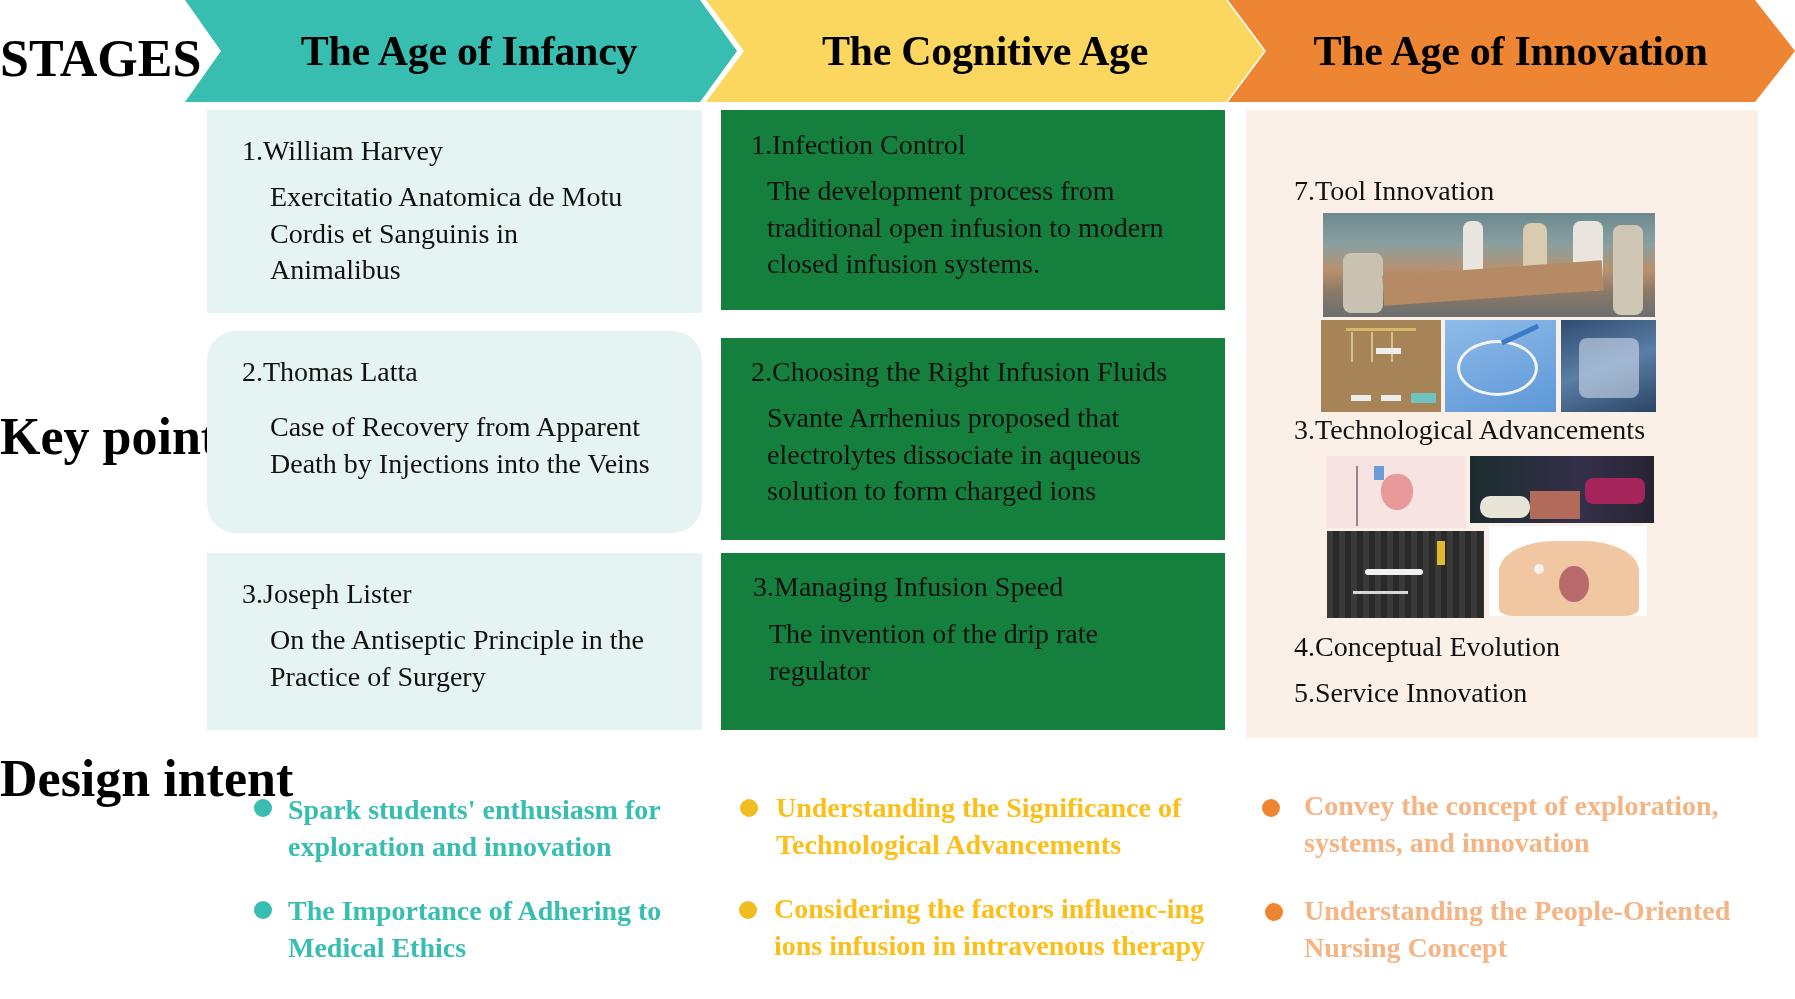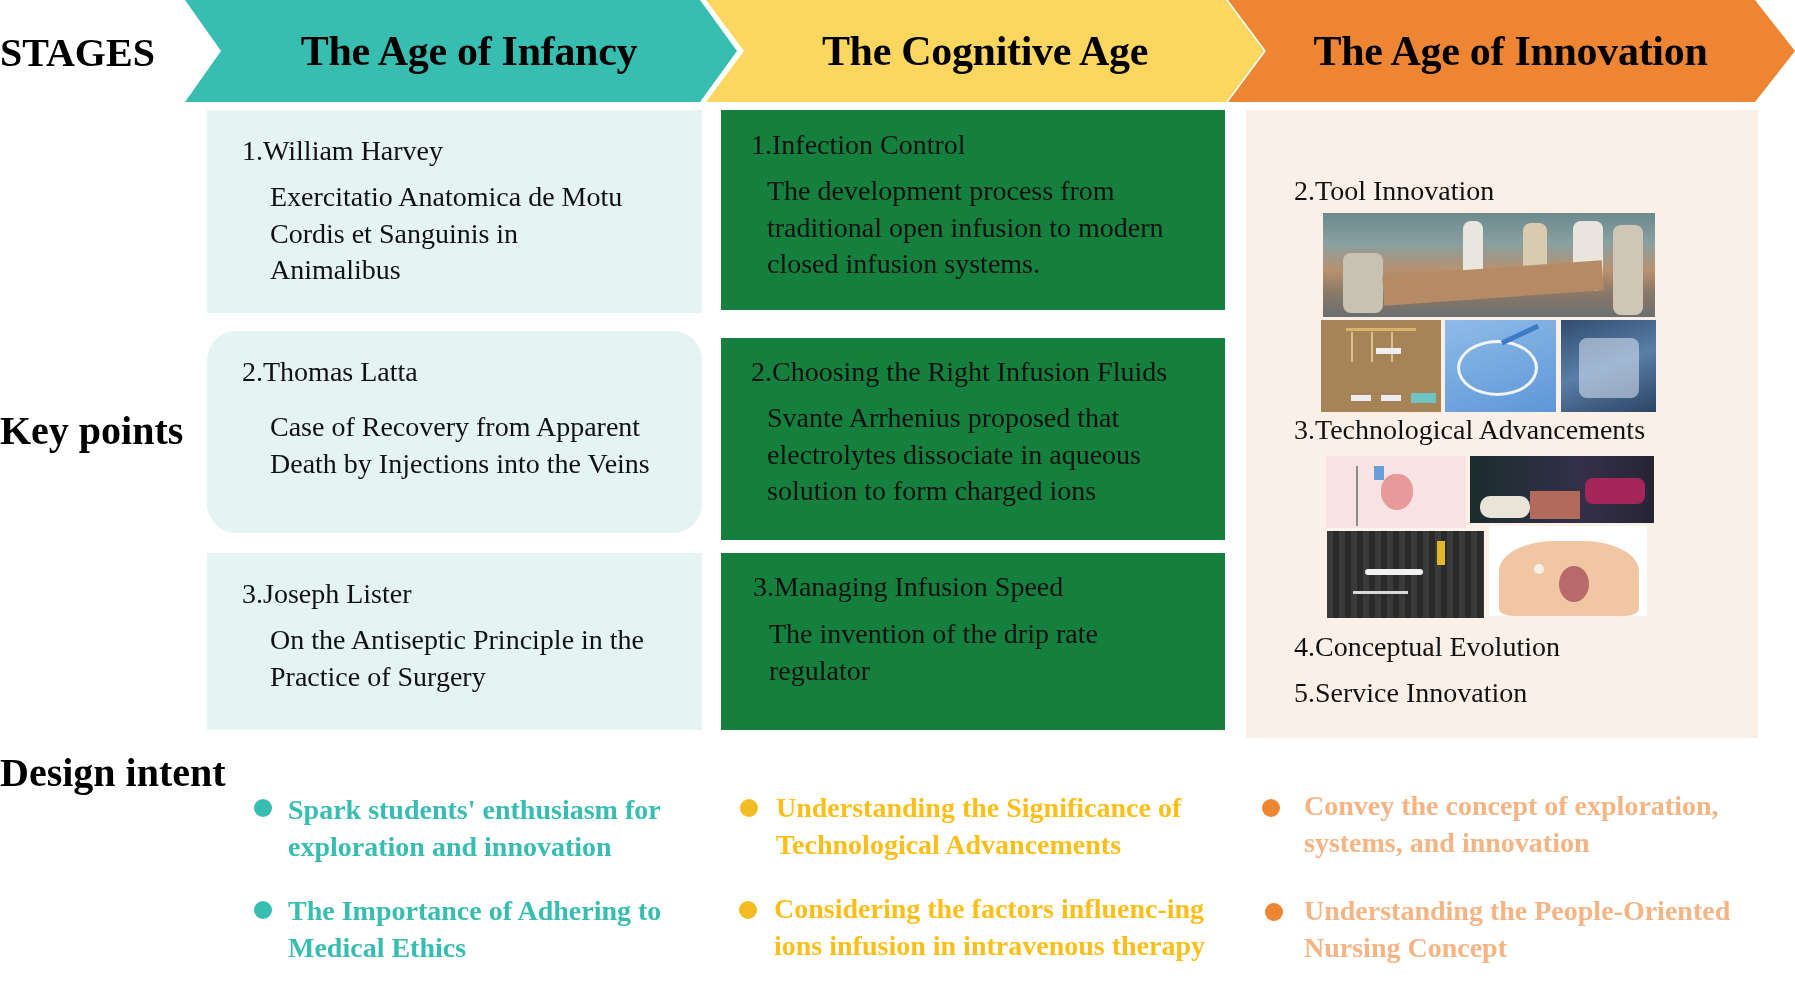--- a/index.html
+++ b/index.html
@@ -1,19 +1,19 @@
 <!DOCTYPE html>
 <html><head>
 <meta charset="utf-8">
 <style>
   html, body { margin:0; padding:0; background:#ffffff; }
   body { width:1795px; height:999px; position:relative; overflow:hidden;
          font-family:"Liberation Serif","DejaVu Serif",serif; color:#111; }
   .abs { position:absolute; }
-  .row-label { position:absolute; font-weight:bold; font-size:40px; color:#000; line-height:1; }
+  .row-label { position:absolute; font-weight:bold; font-size:52px; color:#000; line-height:1; }
   .chev { position:absolute; top:0; height:102px; display:flex; align-items:center; justify-content:center; }
   .chev-text { position:relative; font-weight:bold; font-size:42px; color:#000; letter-spacing:-0.3px; z-index:2; white-space:nowrap; }
   .chev svg { position:absolute; left:0; top:0; z-index:1; }
   .box { position:absolute; box-sizing:border-box;padding-left:36px; }
   .box.teal { background:#e5f3f2; }
   .box.yellow { background:#15803d; }
   .box.orange { background:#faf0e8; }
   .kp-title { position:absolute; font-size:28px; line-height:1.2; white-space:nowrap; }
   .kp-desc { position:absolute; font-size:28px; line-height:36.5px; }
   .pic { position:absolute; overflow:hidden; }
@@ -66,21 +66,21 @@
 <div class="box yellow" style="left:721px; top:338px; width:504px; height:202px;">
   <div class="kp-title" style="left:30px; top:17px;">2.Choosing the Right Infusion Fluids</div>
   <div class="kp-desc" style="left:46px; top:62px; width:430px;">Svante Arrhenius proposed that electrolytes dissociate in aqueous solution to form charged ions</div>
 </div>
 <div class="box yellow" style="left:721px; top:553px; width:504px; height:177px;">
   <div class="kp-title" style="left:32px; top:17px;">3.Managing Infusion Speed</div>
   <div class="kp-desc" style="left:48px; top:63px; width:400px;">The invention of the drip rate regulator</div>
 </div>
 
 <div class="box orange" style="left:1246px; top:110px; width:512px; height:628px;">
-  <div class="kp-title" style="left:48px; top:64px;">2.Tool Innovation</div>
+  <div class="kp-title" style="left:48px; top:64px;">7.Tool Innovation</div>
 
   <div class="pic" style="left:77px; top:103px; width:332px; height:104px; background:linear-gradient(180deg,#6c8a8f 0%,#8aa0a0 30%,#b8916f 55%,#8c7a68 75%,#6b6e6f 100%);">
     <div class="abs" style="left:140px; top:8px; width:20px; height:60px; background:#e8e6df; border-radius:8px;"></div>
     <div class="abs" style="left:200px; top:10px; width:24px; height:60px; background:#d9cbb0; border-radius:8px;"></div>
     <div class="abs" style="left:250px; top:8px; width:30px; height:70px; background:#e9e5de; border-radius:8px;"></div>
     <div class="abs" style="left:290px; top:12px; width:30px; height:90px; background:#cfc6b5; border-radius:8px;"></div>
     <div class="abs" style="left:20px; top:40px; width:40px; height:60px; background:#c8c2b2; border-radius:8px;"></div>
     <div class="abs" style="left:60px; top:55px; width:220px; height:30px; background:#b78a66; transform:rotate(-4deg);"></div>
   </div>
   <div class="pic" style="left:75px; top:210px; width:120px; height:92px; background:#a78457;">

